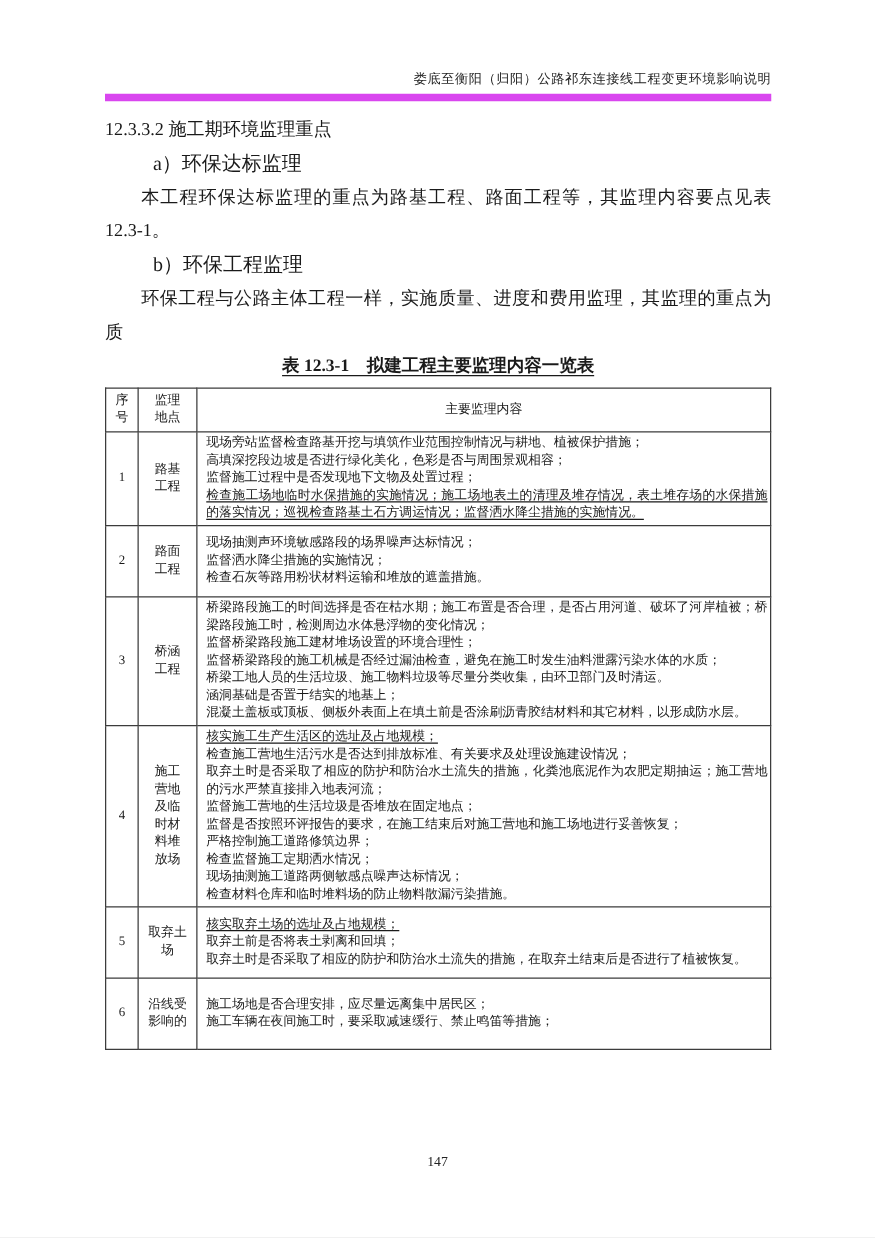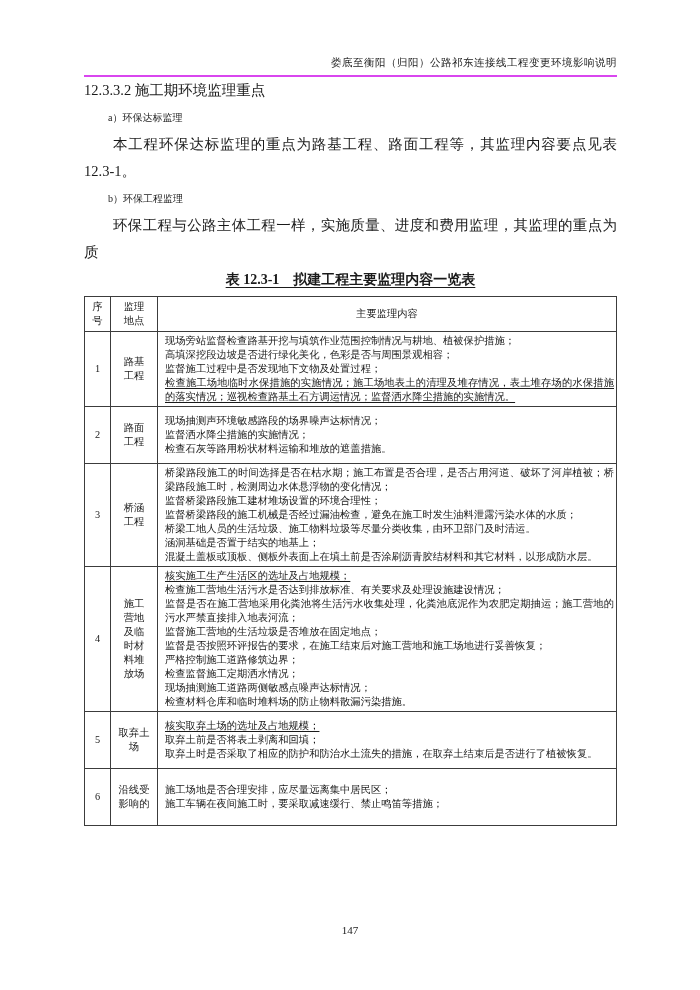--- a/index.html
+++ b/index.html
@@ -16,29 +16,29 @@
     position: absolute;
     left: 84px;
     top: 56px;
     width: 533px;
   }
   .doc-header {
     font-size: 10.5px;
     text-align: right;
     letter-spacing: 0.5px;
     padding-bottom: 5px;
-    border-bottom: 2px solid #d946ef;
+    border-bottom: 6px solid #d946ef;
     color: #222;
   }
-  .bodytext { }
+  .bodytext { margin-top: 10px; }
   .line { font-size: 14.5px; line-height: 27px; }
   .line.fill { text-align: justify; text-align-last: justify; }
   .line.indent { text-indent: 2em; }
   .heading { font-size: 14.5px; line-height: 27px; }
-  .subheading { font-size: 10px; line-height: 27px; text-indent: 2.4em; }
+  .subheading { font-size: 16px; line-height: 27px; text-indent: 2.4em; }
   .table-caption {
     font-size: 14px;
     line-height: 26px;
     font-weight: bold;
     text-align: center;
     text-decoration: underline;
     text-underline-offset: 3px;
     margin-top: 1px;
   }
   table.monitor {
@@ -149,21 +149,21 @@
             <td class="num">4</td>
             <td class="place">施工
 营地
 及临
 时材
 料堆
 放场</td>
             <td class="cont">
               <div class="cl u">核实施工生产生活区的选址及占地规模；</div>
               <div class="cl">检查施工营地生活污水是否达到排放标准、有关要求及处理设施建设情况；</div>
-              <div class="cl">监督是否在施工营地采用化粪池将生活污水收集处理，化粪池底泥作为农肥定期抽运；施工营地的污水严禁直接排入地表河流；</div>
+              <div class="cl">取弃土时是否采取了相应的防护和防治水土流失的措施，化粪池底泥作为农肥定期抽运；施工营地的污水严禁直接排入地表河流；</div>
               <div class="cl">监督施工营地的生活垃圾是否堆放在固定地点；</div>
               <div class="cl">监督是否按照环评报告的要求，在施工结束后对施工营地和施工场地进行妥善恢复；</div>
               <div class="cl">严格控制施工道路修筑边界；</div>
               <div class="cl">检查监督施工定期洒水情况；</div>
               <div class="cl">现场抽测施工道路两侧敏感点噪声达标情况；</div>
               <div class="cl">检查材料仓库和临时堆料场的防止物料散漏污染措施。</div>
             </td>
           </tr>
           <tr>
             <td class="num">5</td>

